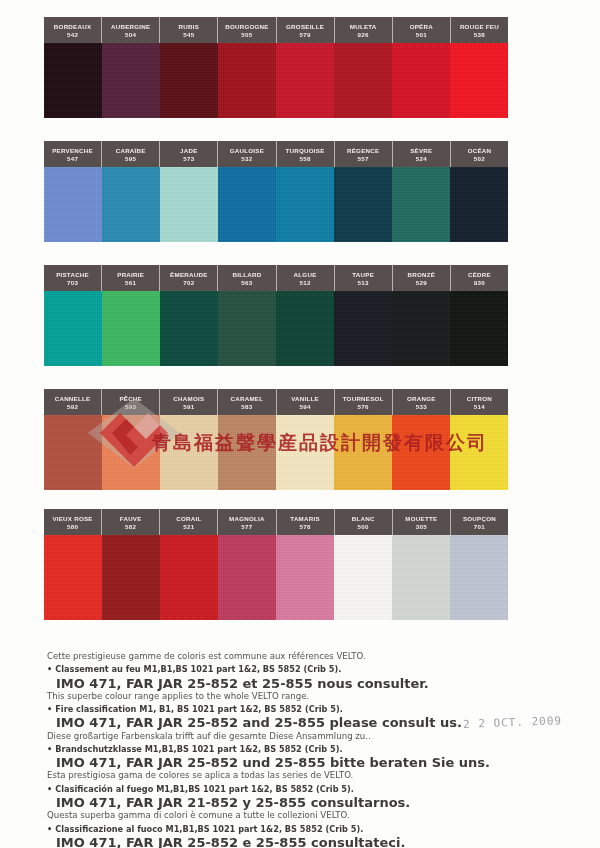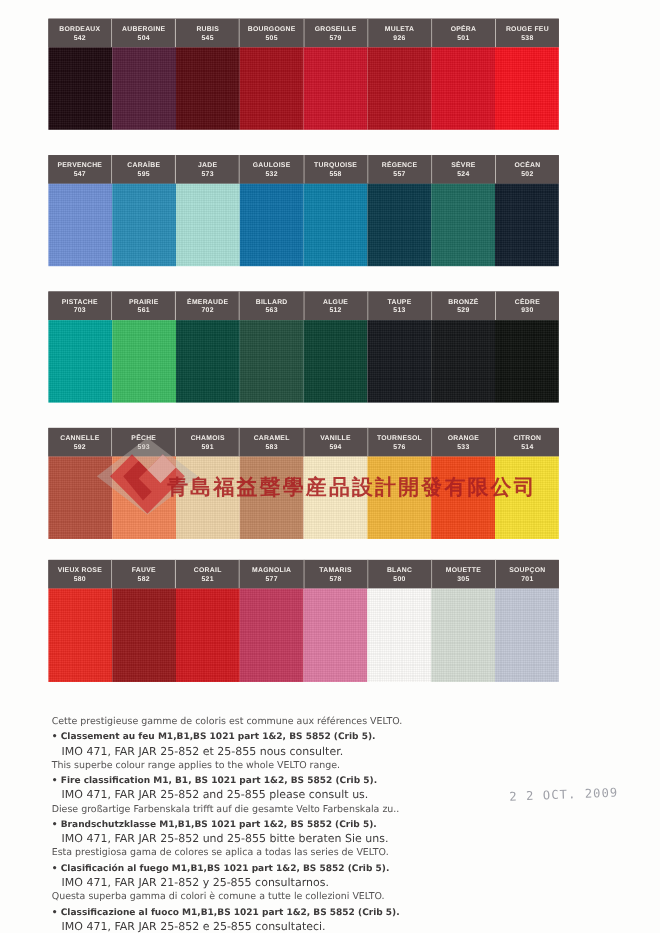--- a/index.html
+++ b/index.html
@@ -160,23 +160,23 @@
   }
   .bullet-line {
     font-size: 8.2px;
     line-height: 13.2px;
     font-weight: bold;
     color: #3c3a3a;
     white-space: nowrap;
   }
   .bullet-line .dot { margin-right: 3px; }
   .sub-line {
-    font-size: 10px;
+    font-size: 13px;
     line-height: 13.2px;
-    font-weight: normal;
+    font-weight: bold;
     color: #3c3a3a;
     padding-left: 9px;
     white-space: nowrap;
   }
 
   
   #date-stamp {
     position: absolute;
     left: 463px;
     top: 716px;
@@ -437,21 +437,21 @@
     <div id="wm-cn">青島福益聲學産品設計開發有限公司</div>
   </div>
 
   <div id="footer">
       <div class="intro-line">Cette prestigieuse gamme de coloris est commune aux références VELTO.</div>
       <div class="bullet-line"><span class="dot">•</span><span>Classement au feu M1,B1,BS 1021  part 1&amp;2, BS 5852 (Crib 5).</span></div>
       <div class="sub-line">IMO 471, FAR JAR 25-852 et 25-855 nous consulter.</div>
       <div class="intro-line">This superbe colour range applies to the whole VELTO range.</div>
       <div class="bullet-line"><span class="dot">•</span><span>Fire classification M1, B1, BS 1021  part 1&amp;2, BS 5852 (Crib 5).</span></div>
       <div class="sub-line">IMO 471, FAR JAR 25-852 and 25-855 please consult us.</div>
-      <div class="intro-line">Diese großartige Farbenskala trifft auf die gesamte Velto Farbenskala zu..</div>
+      <div class="intro-line">Diese großartige Farbenskala trifft auf die gesamte Diese Ansammlung zu..</div>
       <div class="bullet-line"><span class="dot">•</span><span>Brandschutzklasse M1,B1,BS 1021  part 1&amp;2, BS 5852 (Crib 5).</span></div>
       <div class="sub-line">IMO 471, FAR JAR 25-852 und 25-855  bitte beraten Sie uns.</div>
       <div class="intro-line">Esta prestigiosa gama de colores se aplica a todas las series de VELTO.</div>
       <div class="bullet-line"><span class="dot">•</span><span>Clasificación al fuego M1,B1,BS 1021  part 1&amp;2, BS 5852 (Crib 5).</span></div>
       <div class="sub-line">IMO 471, FAR JAR 21-852 y 25-855 consultarnos.</div>
       <div class="intro-line">Questa superba gamma di colori è comune a tutte le collezioni VELTO.</div>
       <div class="bullet-line"><span class="dot">•</span><span>Classificazione al fuoco M1,B1,BS 1021  part 1&amp;2, BS 5852 (Crib 5).</span></div>
       <div class="sub-line">IMO 471, FAR JAR 25-852 e 25-855 consultateci.</div>
     </div>
 

